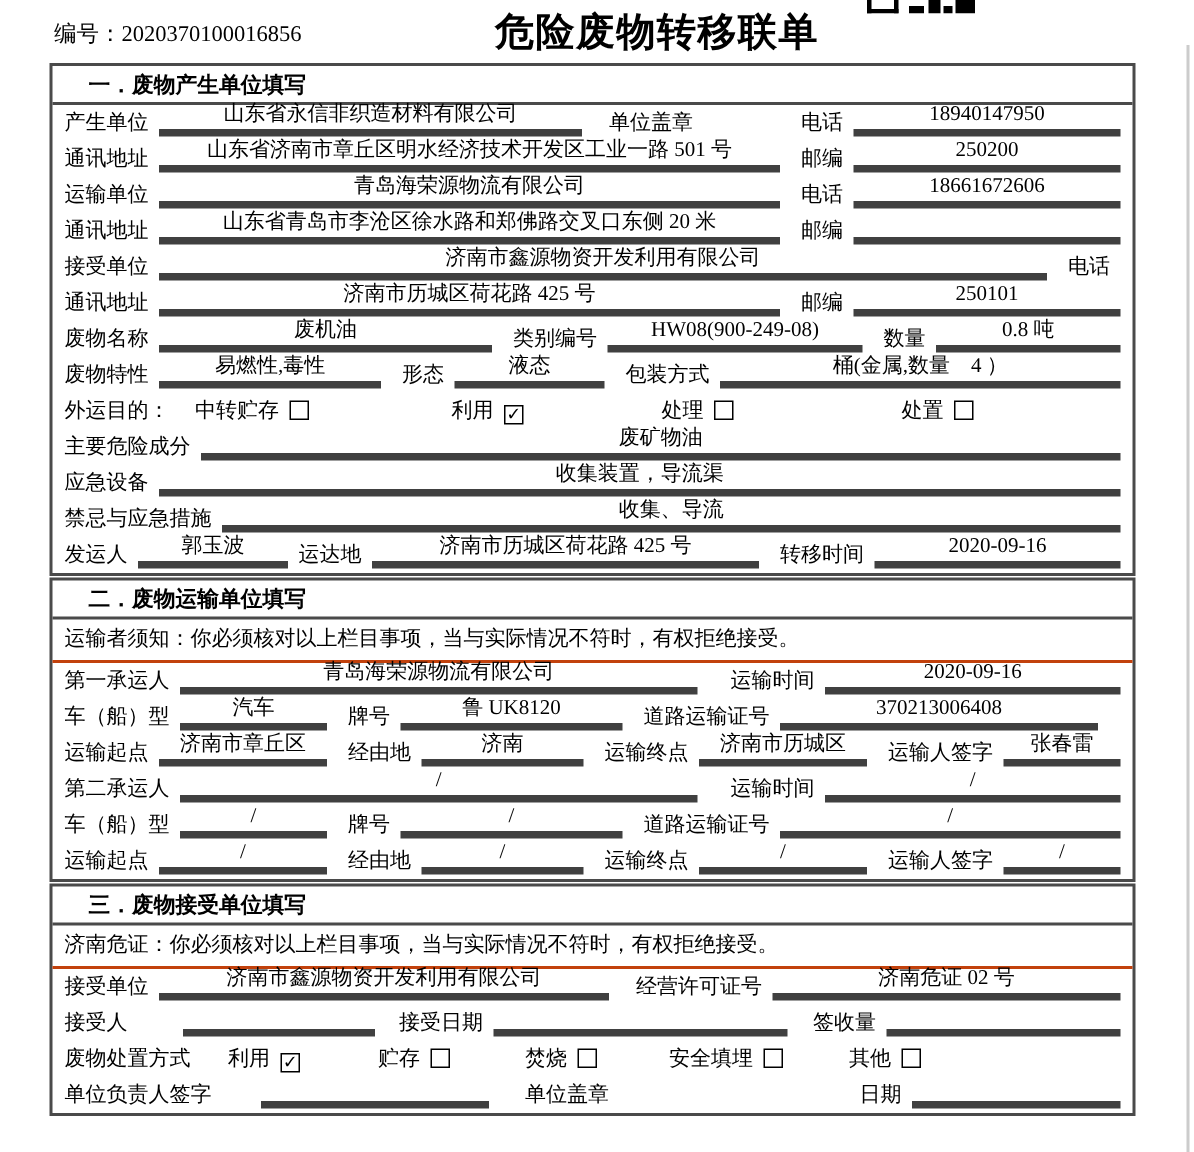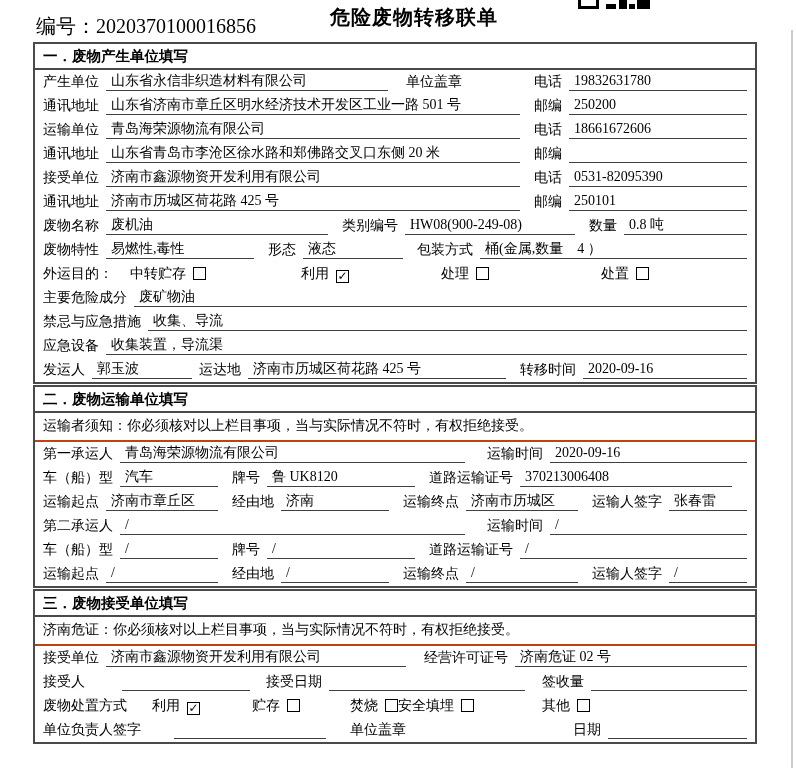--- a/index.html
+++ b/index.html
@@ -3,39 +3,39 @@
 <meta charset="utf-8">
 <style>
   * { margin:0; padding:0; box-sizing:border-box; }
   html,body { width:796px; height:768px; background:#fff; color:#000;
     font-family:"Liberation Serif","DejaVu Serif",serif; font-size:14px; overflow:hidden; }
   .page { position:relative; width:796px; height:768px; background:#fff; }
   .page-edge { position:absolute; right:3px; top:30px; bottom:0; width:2px; background:#ccc; }
 
   
   .hdr { position:relative; height:40px; }
-  .doc-number { position:absolute; left:36px; top:13px; font-size:20px; white-space:nowrap; }
-  .doc-title { position:absolute; left:330px; top:4px; font-size:20px; font-weight:bold;
+  .doc-number { position:absolute; left:36px; top:13px; font-size:15px; white-space:nowrap; }
+  .doc-title { position:absolute; left:330px; top:4px; font-size:26px; font-weight:bold;
     font-family:"Liberation Sans","DejaVu Sans",sans-serif; letter-spacing:1px; white-space:nowrap; }
   .qr-frag { position:absolute; left:578px; top:0; }
   .qr-frag rect { fill:#000; }
 
   
   .form { position:absolute; left:33px; top:42px; width:724px; }
   .sec { border:2px solid #4a4a4a; background:#fff; }
   .sec + .sec { margin-top:1px; }
   .sec-title { font-family:"Liberation Sans","DejaVu Sans",sans-serif; font-weight:bold;
-    font-size:14.5px; padding:3px 8px 2px 8px; border-bottom:2px solid #4a4a4a; }
+    font-size:14.5px; padding:3px 8px 2px 24px; border-bottom:2px solid #4a4a4a; }
   .notice { padding:4px 8px 5px 8px; border-bottom:2px solid #c2410c; }
 
   .row { display:flex; align-items:flex-end; height:24px; padding:0 8px 3px 8px; }
   .lb { white-space:nowrap; margin-right:7px; flex:none;text-align:center; }
   .ml { margin-left:14px; }
-  .uv { border-bottom:1px solid #404040; white-space:nowrap; overflow:hidden;
-    padding:0 5px; line-height:19px; flex:none; }
+  .uv { border-bottom:5px solid #404040; white-space:nowrap; overflow:hidden;
+    padding:0 5px; line-height:19px; flex:none;text-align:center; }
   .grow { flex:1 1 auto; }
 
   
   .chk-item { white-space:nowrap; flex:none; }
   .chk { display:inline-block; width:13px; height:13px; border:1.6px solid #000;
     margin-left:7px; vertical-align:-2px; font-size:12px; line-height:11px; text-align:center;
     font-weight:bold; font-family:"DejaVu Sans",sans-serif; }
 
   .footer { position:absolute; left:36px; top:750px; white-space:nowrap; }
 </style>
@@ -63,21 +63,21 @@
 
     <div class="sec">
       <div class="sec-title">一．废物产生单位填写</div>
 
       <div class="row">
         <span class="lb">产生单位</span>
         <span class="uv" style="width:282px">山东省永信非织造材料有限公司</span>
         <span class="lb" style="margin-left:18px">单位盖章</span>
         <span class="grow"></span>
         <span class="lb">电话</span>
-        <span class="uv" style="width:178px">19832631780</span>
+        <span class="uv" style="width:178px">18940147950</span>
       </div>
 
       <div class="row">
         <span class="lb">通讯地址</span>
         <span class="uv grow">山东省济南市章丘区明水经济技术开发区工业一路 501 号</span>
         <span class="lb ml">邮编</span>
         <span class="uv" style="width:178px">250200</span>
       </div>
 
       <div class="row">
@@ -91,21 +91,20 @@
         <span class="lb">通讯地址</span>
         <span class="uv grow">山东省青岛市李沧区徐水路和郑佛路交叉口东侧 20 米</span>
         <span class="lb ml">邮编</span>
         <span class="uv" style="width:178px"></span>
       </div>
 
       <div class="row">
         <span class="lb">接受单位</span>
         <span class="uv grow">济南市鑫源物资开发利用有限公司</span>
         <span class="lb ml">电话</span>
-        <span class="uv" style="width:178px">0531-82095390</span>
       </div>
 
       <div class="row">
         <span class="lb">通讯地址</span>
         <span class="uv grow">济南市历城区荷花路 425 号</span>
         <span class="lb ml">邮编</span>
         <span class="uv" style="width:178px">250101</span>
       </div>
 
       <div class="row">
@@ -133,27 +132,27 @@
         <span class="chk-item" style="margin-left:92px"><span>处理</span><span class="chk"></span></span>
         <span class="chk-item" style="margin-left:112px"><span>处置</span><span class="chk"></span></span>
       </div>
 
       <div class="row">
         <span class="lb">主要危险成分</span>
         <span class="uv grow">废矿物油</span>
       </div>
 
       <div class="row">
+        <span class="lb">应急设备</span>
+        <span class="uv grow">收集装置，导流渠</span>
+      </div>
+
+      <div class="row">
         <span class="lb">禁忌与应急措施</span>
         <span class="uv grow">收集、导流</span>
-      </div>
-
-      <div class="row">
-        <span class="lb">应急设备</span>
-        <span class="uv grow">收集装置，导流渠</span>
       </div>
 
       <div class="row">
         <span class="lb">发运人</span>
         <span class="uv" style="width:100px">郭玉波</span>
         <span class="lb" style="margin-left:7px">运达地</span>
         <span class="uv" style="width:258px">济南市历城区荷花路 425 号</span>
         <span class="lb ml">转移时间</span>
         <span class="uv grow">2020-09-16</span>
       </div>
@@ -236,22 +235,22 @@
         <span class="uv" style="width:196px"></span>
         <span class="lb" style="margin-left:17px">签收量</span>
         <span class="uv grow"></span>
       </div>
 
       <div class="row">
         <span class="lb">废物处置方式</span>
         <span class="chk-item" style="margin-left:18px"><span>利用</span><span class="chk on">✓</span></span>
         <span class="chk-item" style="margin-left:52px"><span>贮存</span><span class="chk"></span></span>
         <span class="chk-item" style="margin-left:50px"><span>焚烧</span><span class="chk"></span></span>
-        <span class="chk-item" style=""><span>安全填埋</span><span class="chk"></span></span>
-        <span class="chk-item" style="margin-left:68px"><span>其他</span><span class="chk"></span></span>
+        <span class="chk-item" style="margin-left:48px"><span>安全填埋</span><span class="chk"></span></span>
+        <span class="chk-item" style="margin-left:44px"><span>其他</span><span class="chk"></span></span>
       </div>
 
       <div class="row">
         <span class="lb">单位负责人签字</span>
         <span class="uv" style="width:152px;margin-left:26px"></span>
         <span class="lb" style="margin-left:24px">单位盖章</span>
         <span class="lb" style="margin-left:160px">日期</span>
         <span class="uv grow"></span>
       </div>
     </div>

